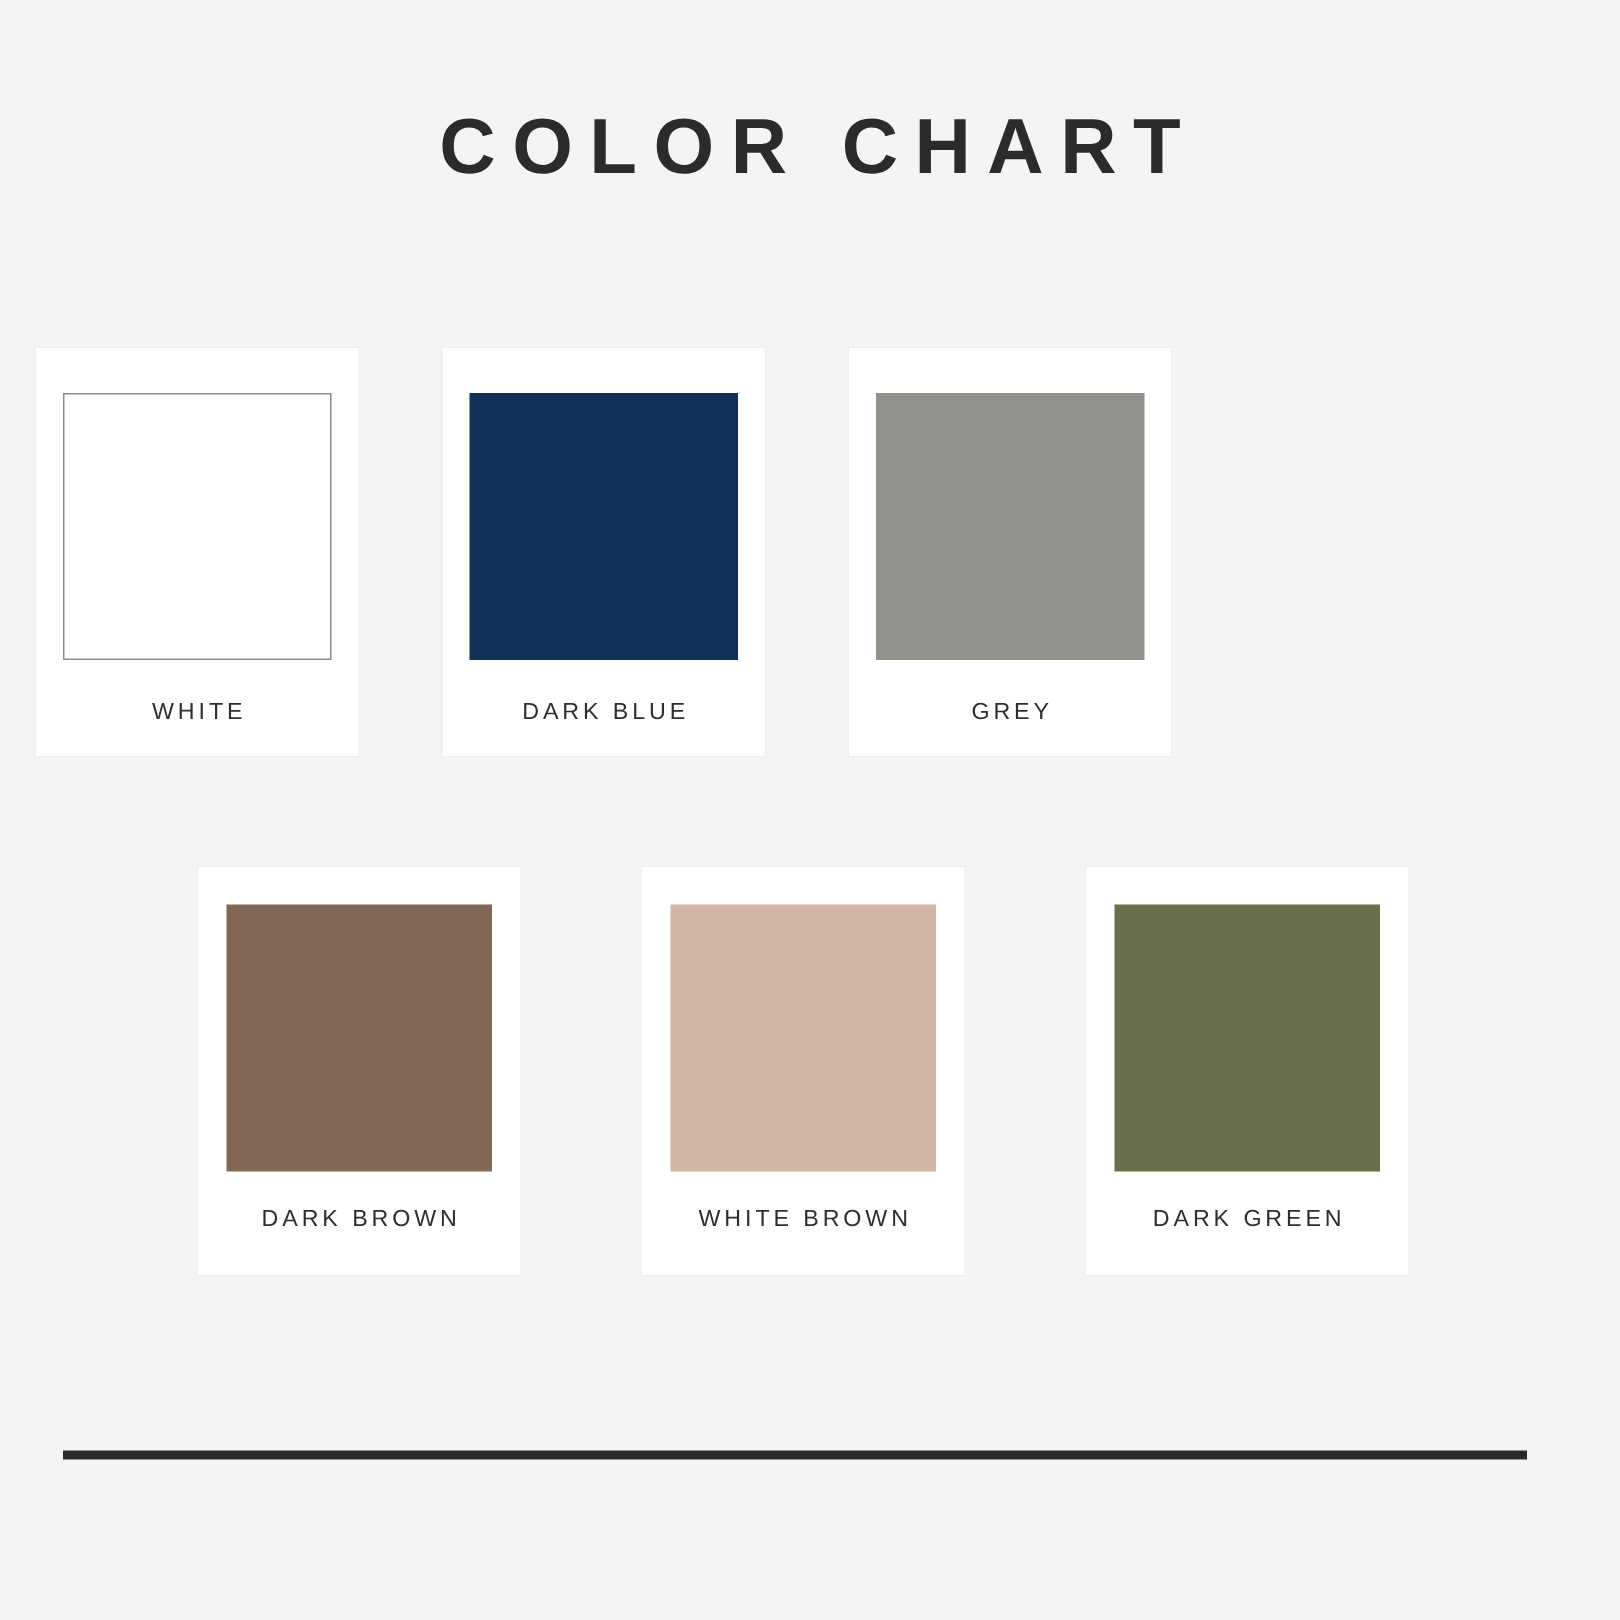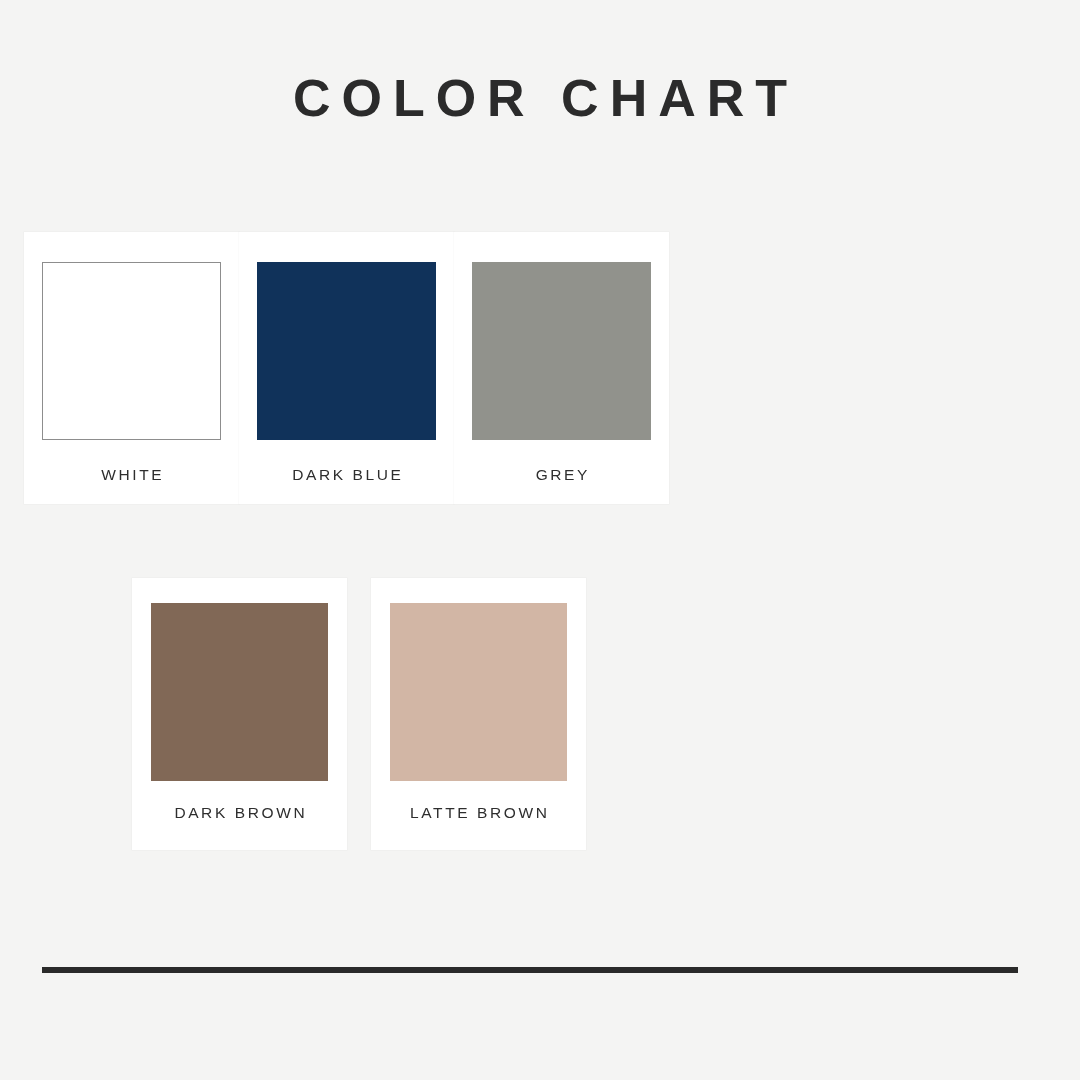--- a/index.html
+++ b/index.html
@@ -19,22 +19,22 @@
     font-size:52px;
     font-weight:700;
     letter-spacing:11px;
     color:#2b2b2b;
     text-indent:11px;
     white-space:nowrap;
   }
 
   
   .row { position:absolute; display:flex; }
-  #row-1 { left:24px; top:232px; }
-  #row-2 { left:132px; top:578px; gap:24px; }
+  #row-1 { left:24px; top:232px; gap:56px; }
+  #row-2 { left:132px; top:578px; gap:81px; }
 
   .card {
     background:#ffffff;
     display:flex;
     flex-direction:column;
     align-items:center;
     box-shadow:0 0 0 0.5px rgba(0,0,0,0.035);
   }
   #row-1 .card { width:215px; padding:30px 18px 0 18px; height:272px; }
   #row-2 .card { width:215px; padding:25px 16px 0 16px; height:272px; }
@@ -88,19 +88,23 @@
         <div class="label">GREY</div>
       </div>
     </div>
   <div class="row" id="row-2">
       <div class="card">
         <div class="swatch" style="background: rgb(129, 104, 86);"></div>
         <div class="label">DARK BROWN</div>
       </div>
       <div class="card">
         <div class="swatch" style="background: rgb(210, 182, 165);"></div>
-        <div class="label">LATTE BROWN</div>
+        <div class="label">WHITE BROWN</div>
+      </div>
+      <div class="card">
+        <div class="swatch" style="background: rgb(104, 112, 73);"></div>
+        <div class="label">DARK GREEN</div>
       </div>
     </div>
 
   <div id="rule"></div>
 
 </div>
 
 </body></html>

